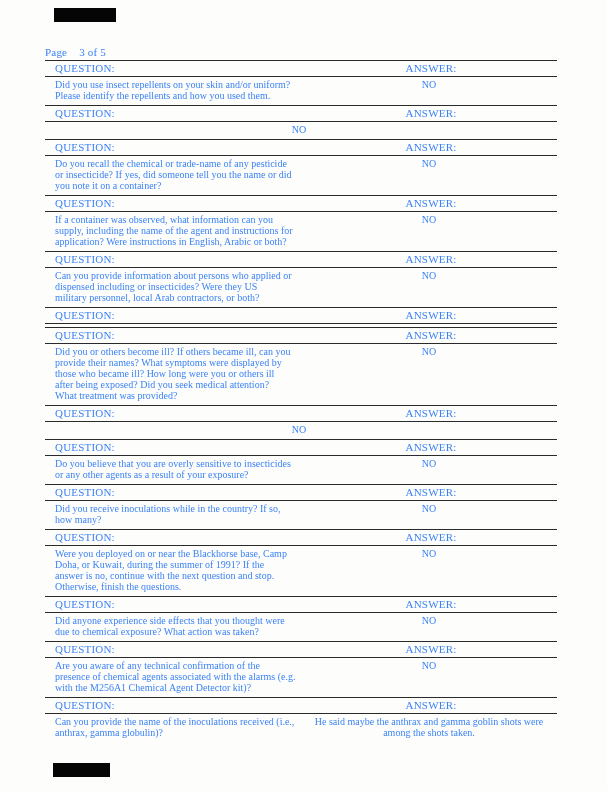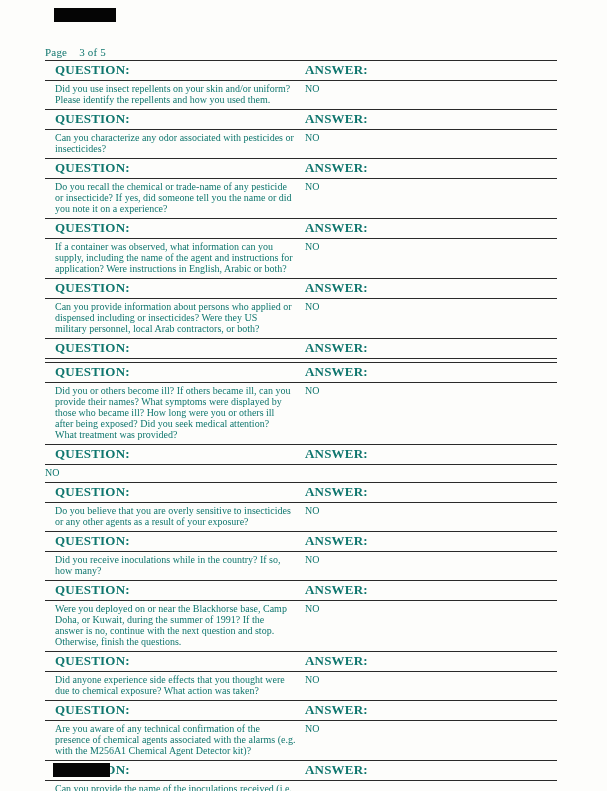--- a/index.html
+++ b/index.html
@@ -6,21 +6,21 @@
   body {
     background: #9a9a9a;
     font-family: "Liberation Serif", serif;
   }
   .page {
     position: relative;
     width: 607px;
     height: 791px;
     margin: 0 auto;
     background: #fdfdfb;
-    color: #0f766e;
+    color: #3b82f6;
     overflow: hidden;
     box-shadow: 0 0 4px rgba(0,0,0,.4);
   }
   .redaction {
     position: absolute;
     background: #050505;
   }
   .redaction-top    { left: 54px; top: 8px;   width: 62px; height: 14px; }
   .redaction-bottom { left: 53px; top: 763px; width: 57px; height: 14px; }
   .page-indicator {
@@ -38,38 +38,39 @@
     width: 512px;
   }
   .qa-section { margin-bottom: 3px; }
   .qa-header {
     display: flex;
     border-top: 1px solid #2a2a2a;
     border-bottom: 1px solid #2a2a2a;
     padding: 1px 0 2px 0;
   }
   .qa-header-label {
-    font-weight: bold;
-    font-size: 13px;
+    font-weight: normal;
+    font-size: 11px;
     letter-spacing: .2px;
   }
   .qa-body {
     display: flex;
     padding: 2px 0 1px 0;
   }
   .q-col {
     width: 260px;
     box-sizing: border-box;
     padding-left: 10px;
     flex: 0 0 auto;
   }
   .a-col {
     flex: 1 1 auto;
     box-sizing: border-box;
     padding-left: 0;
+    text-align: center;
   }
   .qa-question, .qa-answer {
     font-size: 10px;
     line-height: 11px;
     white-space: pre-line;
   }
   .qa-answer { padding-right: 4px; }
 </style>
 </head>
 <body>
@@ -94,35 +95,33 @@
       <div class="a-col qa-answer">NO</div>
     </div>
   </section>
 
   <section class="qa-section">
     <div class="qa-header">
       <div class="q-col qa-header-label">QUESTION:</div>
       <div class="a-col qa-header-label">ANSWER:</div>
     </div>
     <div class="qa-body">
-      <div class="q-col qa-question">Can you characterize any odor associated with pesticides or
-insecticides?</div>
       <div class="a-col qa-answer">NO</div>
     </div>
   </section>
 
   <section class="qa-section">
     <div class="qa-header">
       <div class="q-col qa-header-label">QUESTION:</div>
       <div class="a-col qa-header-label">ANSWER:</div>
     </div>
     <div class="qa-body">
       <div class="q-col qa-question">Do you recall the chemical or trade-name of any pesticide
 or insecticide?  If yes, did someone tell you the name or did
-you note it on a experience?</div>
+you note it on a container?</div>
       <div class="a-col qa-answer">NO</div>
     </div>
   </section>
 
   <section class="qa-section">
     <div class="qa-header">
       <div class="q-col qa-header-label">QUESTION:</div>
       <div class="a-col qa-header-label">ANSWER:</div>
     </div>
     <div class="qa-body">
@@ -242,19 +241,21 @@
   </section>
 
   <section class="qa-section">
     <div class="qa-header">
       <div class="q-col qa-header-label">QUESTION:</div>
       <div class="a-col qa-header-label">ANSWER:</div>
     </div>
     <div class="qa-body">
       <div class="q-col qa-question">Can you provide the name of the inoculations received (i.e.,
 anthrax, gamma globulin)?</div>
+      <div class="a-col qa-answer">He said maybe the anthrax and gamma goblin shots were
+among the shots taken.</div>
     </div>
   </section>
 </div>
 
   <div class="redaction redaction-bottom"></div>
 
 </div>
 
 </body></html>

